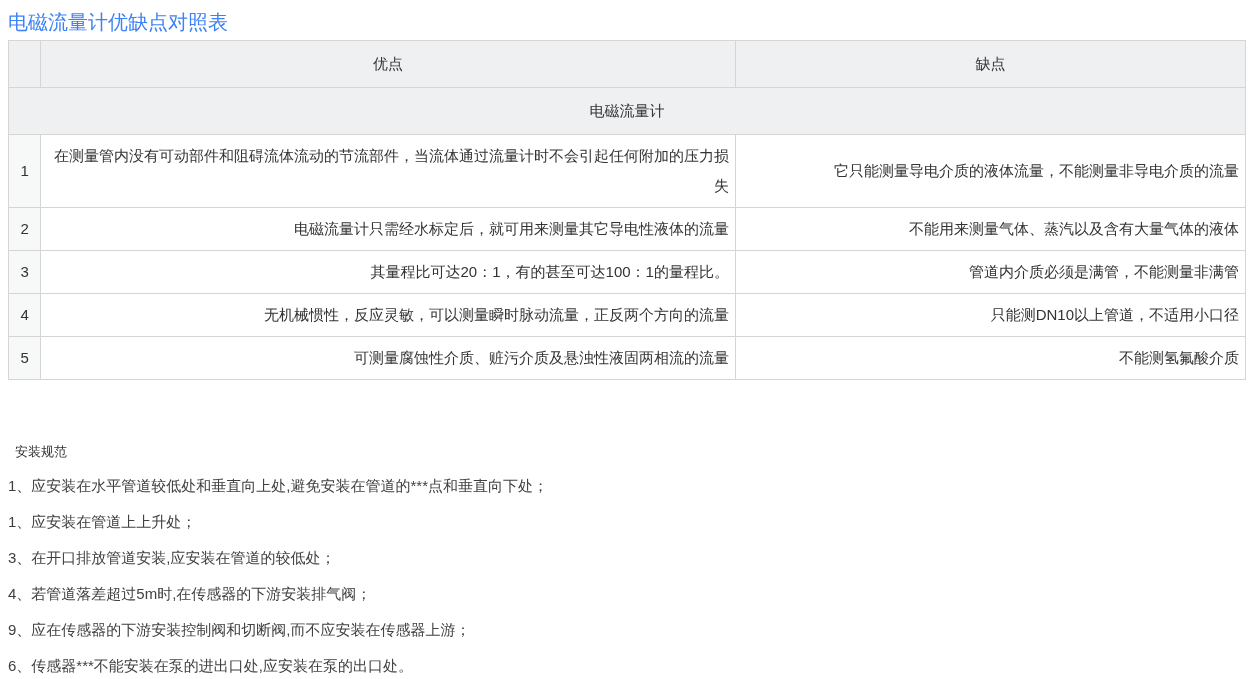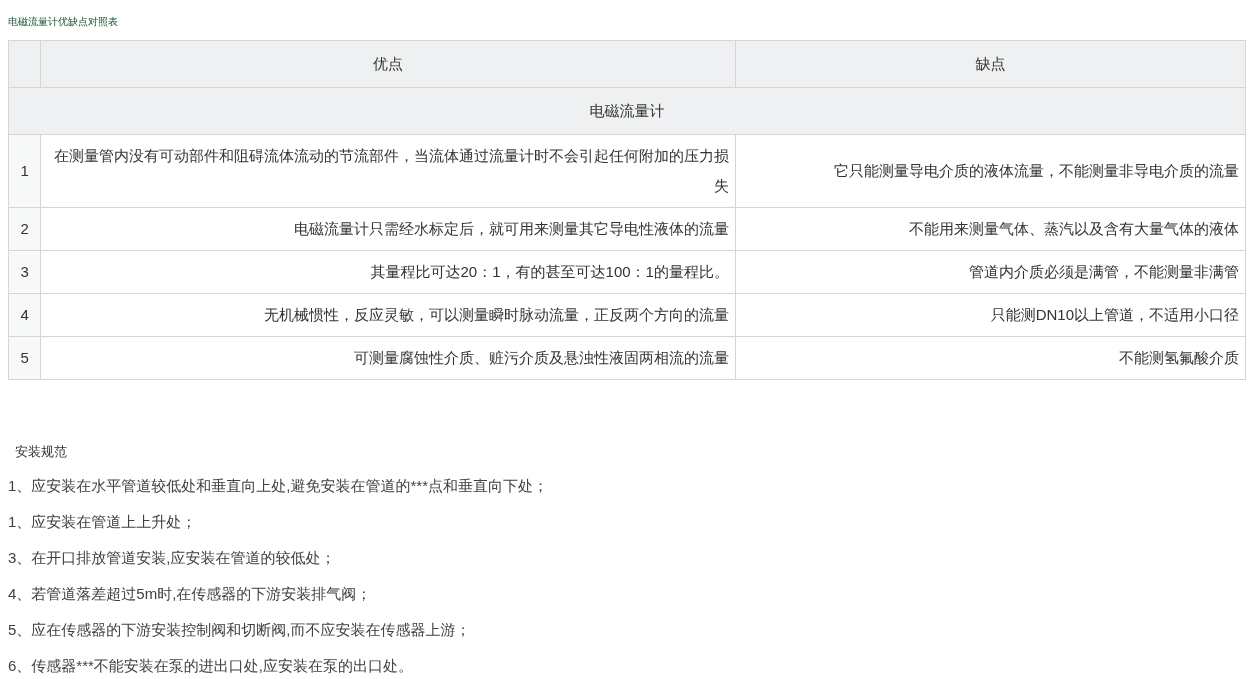--- a/index.html
+++ b/index.html
@@ -16,22 +16,22 @@
     overflow: hidden;
   }
   .page {
     position: relative;
     width: 1252px;
     height: 679px;
     box-sizing: border-box;
     padding: 0;
   }
   .doc-title {
-    font-size: 10px;
-    color: #14532d;
+    font-size: 20px;
+    color: #3b82f6;
     padding: 12px 0 8px 8px;
     line-height: 20px;
     border-radius: 20px;
   }
   table.cmp {
     border-collapse: collapse;
     width: 1238px;
     margin-left: 8px;
     table-layout: fixed;
   }
@@ -138,17 +138,17 @@
     </tbody>
   </table>
 
   <div class="section-title">安装规范</div>
 
   <ul class="rule-list">
     <li>1、应安装在水平管道较低处和垂直向上处,避免安装在管道的***点和垂直向下处；</li>
     <li>1、应安装在管道上上升处；</li>
     <li>3、在开口排放管道安装,应安装在管道的较低处；</li>
     <li>4、若管道落差超过5m时,在传感器的下游安装排气阀；</li>
-    <li>5、应在传感器的下游安装控制阀和切断阀,而不应安装在传感器上游；</li>
+    <li>9、应在传感器的下游安装控制阀和切断阀,而不应安装在传感器上游；</li>
     <li>6、传感器***不能安装在泵的进出口处,应安装在泵的出口处。</li>
   </ul>
 
 </div>
 
 </body></html>

